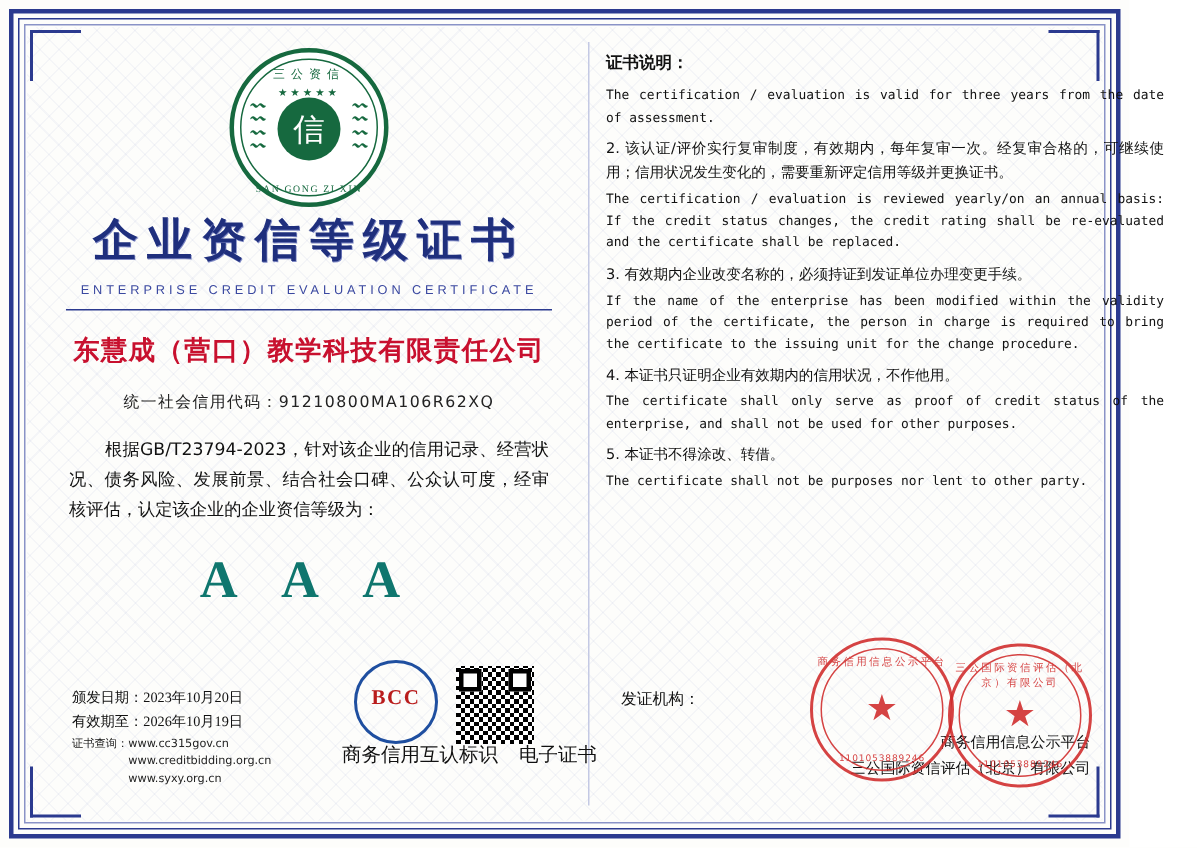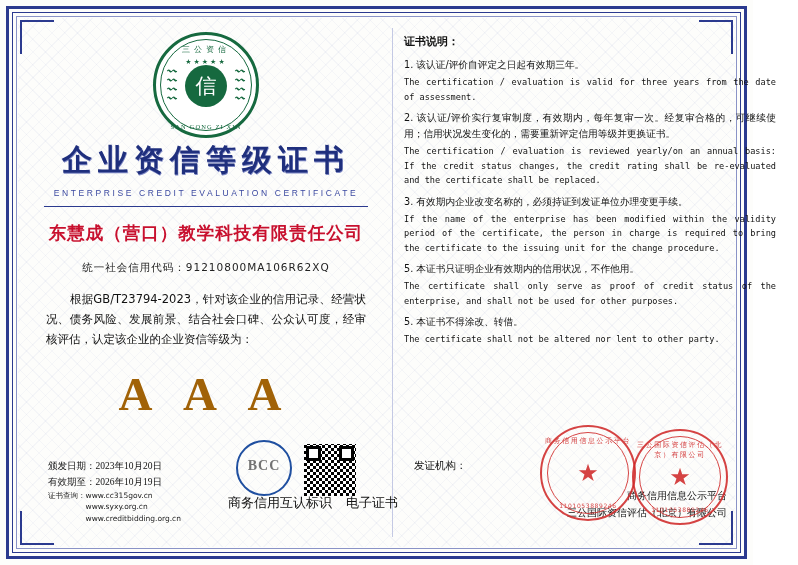--- a/index.html
+++ b/index.html
@@ -200,23 +200,23 @@
     margin: 14px 24px 0 24px;
     font-size: 11.5px;
     line-height: 20px;
     color: #111;
     text-align: justify;
     text-indent: 24px;
     font-family: "DejaVu Sans", sans-serif;
   }
   .grade {
     margin-top: 18px;
-    font-size: 47px;
+    font-size: 35px;
     font-weight: bold;
-    color: #a16207;
+    color: #0f766e;
     letter-spacing: 12px;
     font-family: "Liberation Serif", serif;
   }
 
   
   .left-bottom {
     position: absolute;
     left: 26px;
     bottom: 18px;
     width: 340px;
@@ -240,21 +240,21 @@
     font-family: "DejaVu Sans", sans-serif;
   }
   .bcc-seal {
     position: absolute;
     left: 214px;
     bottom: 46px;
     width: 52px;
     height: 52px;
     border-radius: 50%;
     border: 2px solid #1f4fa0;
-    color: #737373;
+    color: #b91c1c;
     text-align: center;
   }
   .bcc-seal .bcc-text {
     font-size: 14px;
     font-weight: bold;
     line-height: 48px;
     letter-spacing: 1px;
     font-family: "Liberation Serif", serif;
   }
   .qr {
@@ -435,45 +435,44 @@
       <div class="lb-row">
         <span>颁发日期：</span><span>2023年10月20日</span>
       </div>
       <div class="lb-row">
         <span>有效期至：</span><span>2026年10月19日</span>
       </div>
       <div class="lb-small">
         <span>证书查询：</span><span>www.cc315gov.cn</span>
       </div>
       <div class="lb-small">
-        <span style="visibility:hidden">证书查询：</span><span>www.syxy.org.cn</span>
+        <span style="visibility:hidden">证书查询：</span><span>www.creditbidding.org.cn</span>
       </div>
       <div class="lb-small">
-        <span style="visibility:hidden">证书查询：</span><span>www.creditbidding.org.cn</span>
+        <span style="visibility:hidden">证书查询：</span><span>www.syxy.org.cn</span>
       </div>
     </div>
   </div>
 
   <div class="right">
     <h3>证书说明：</h3>
 
-    <div class="note-cn">1. 该认证/评价自评定之日起有效期三年。</div>
     <div class="note-en">The certification / evaluation is valid for three years from the date of assessment.</div>
 
     <div class="note-cn">2. 该认证/评价实行复审制度，有效期内，每年复审一次。经复审合格的，可继续使用；信用状况发生变化的，需要重新评定信用等级并更换证书。</div>
     <div class="note-en">The certification / evaluation is reviewed yearly/on an annual basis: If the credit status changes, the credit rating shall be re-evaluated and the certificate shall be replaced.</div>
 
     <div class="note-cn">3. 有效期内企业改变名称的，必须持证到发证单位办理变更手续。</div>
     <div class="note-en">If the name of the enterprise has been modified within the validity period of the certificate, the person in charge is required to bring the certificate to the issuing unit for the change procedure.</div>
 
-    <div class="note-cn">5. 本证书只证明企业有效期内的信用状况，不作他用。</div>
+    <div class="note-cn">4. 本证书只证明企业有效期内的信用状况，不作他用。</div>
     <div class="note-en">The certificate shall only serve as proof of credit status of the enterprise, and shall not be used for other purposes.</div>
 
     <div class="note-cn">5. 本证书不得涂改、转借。</div>
-    <div class="note-en">The certificate shall not be altered nor lent to other party.</div>
+    <div class="note-en">The certificate shall not be purposes nor lent to other party.</div>
   </div>
 
   <div class="issuer-label">发证机构：</div>
 
   <div class="issuer-lines">
     <div>商务信用信息公示平台</div>
     <div>三公国际资信评估（北京）有限公司</div>
   </div>
 
   <div class="seal seal-1">

